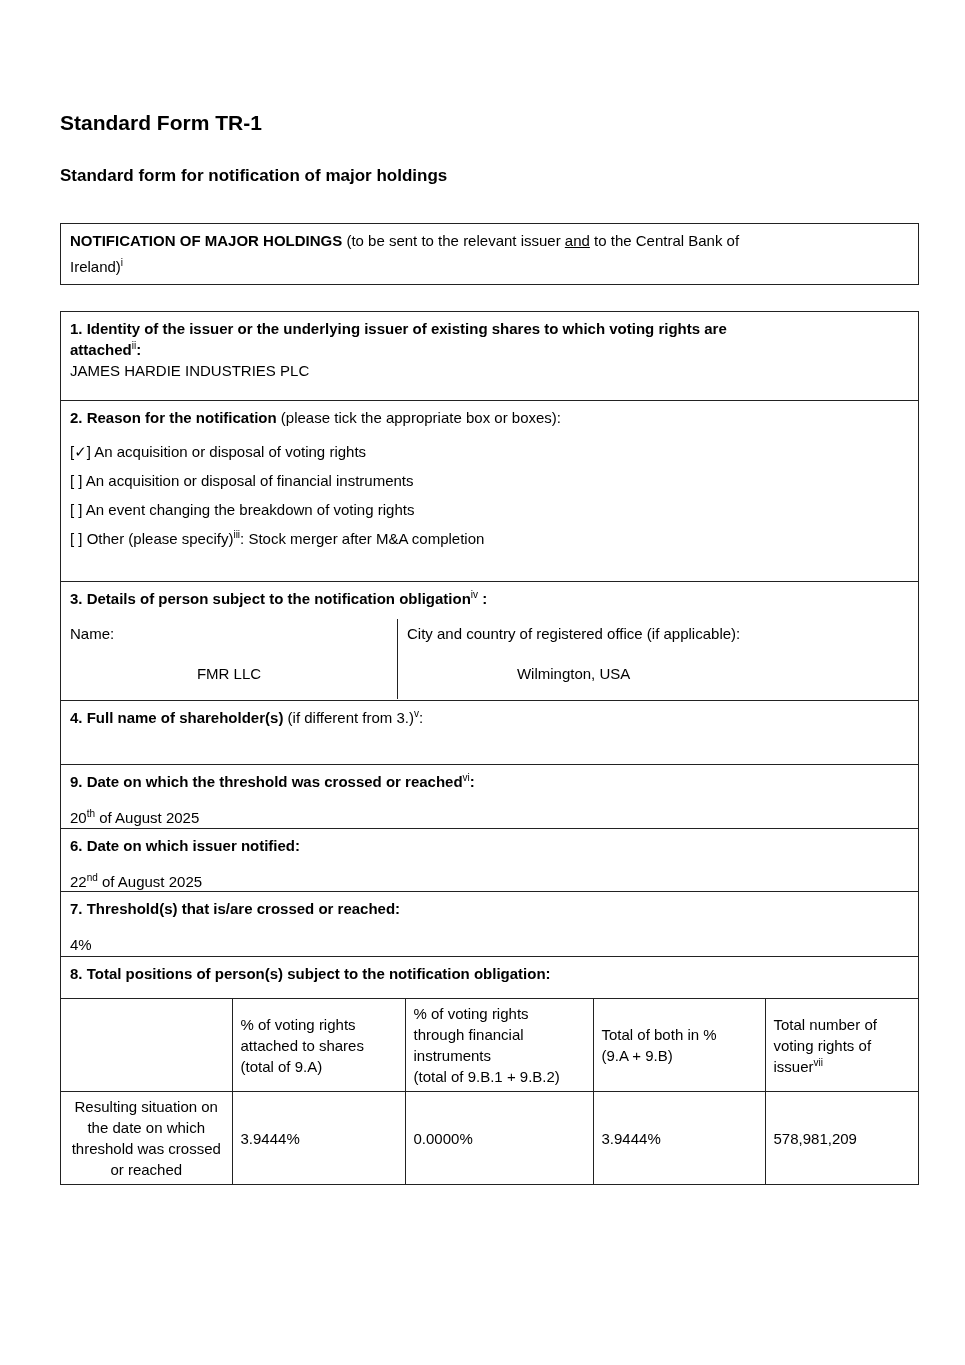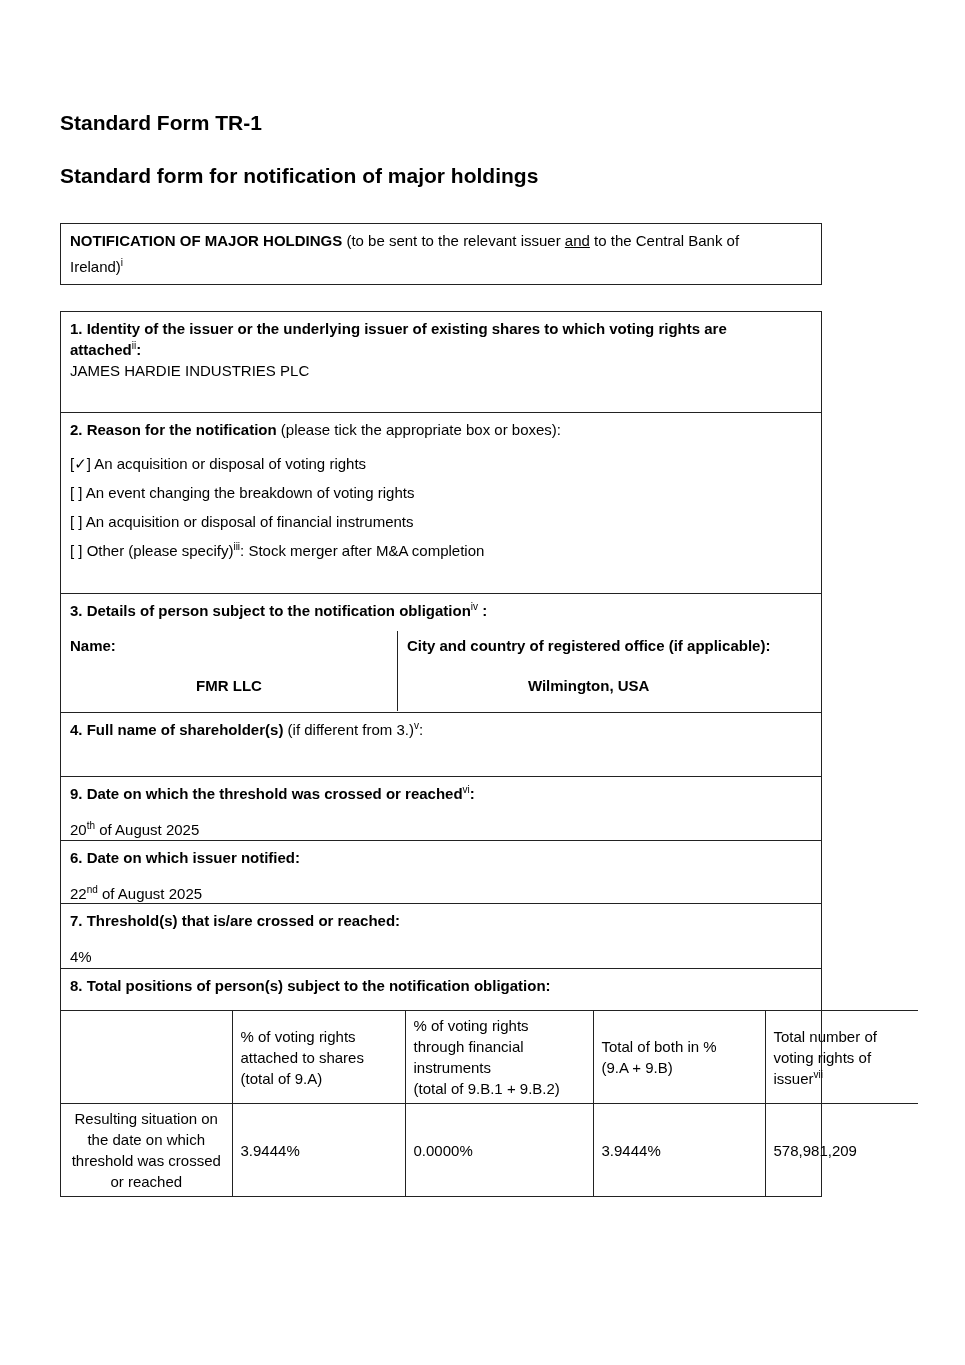--- a/index.html
+++ b/index.html
@@ -2,44 +2,44 @@
 <html><head>
 <meta charset="utf-8">
 <style>
   * { box-sizing: border-box; }
   html, body { margin: 0; padding: 0; }
   body {
     width: 965px; height: 1365px; background: #fff; color: #000;
     font-family: "Liberation Sans", sans-serif; font-size: 15px; line-height: 1.4;
     position: relative;
   }
-  .content { position: absolute; left: 60px; top: 0; width: 762px; }
+  .content { position: absolute; left: 60px; top: 0; width: 859px; }
   h1.title   { margin: 108px 0 0 0; font-size: 21px; line-height: 29px; }
-  h2.subtitle{ margin: 24px 0 4px 0;  font-size: 21px; line-height: 29px; }
+  h2.subtitle{ margin: 24px 0 4px 0;  font-size: 17px; line-height: 29px; }
 
   .notif-box { margin-top: 33px; border: 1px solid #222; height: 62px; padding: 4px 9px; }
   .notif-box p { margin: 0; line-height: 26px; }
 
   .form { margin-top: 26px; border: 1px solid #222; }
   .sec { padding: 6px 9px; }
   .sec + .sec { border-top: 1px solid #222; }
   .sec p { margin: 0; }
   b.h { font-weight: bold; }
   .preline { white-space: pre-line; }
   sup.fn { font-size: 10px; line-height: 0; vertical-align: super; }
 
   .sec1 { height: 88px; }
   .sec1 .value { }
-  .sec2 { height: 181px; margin-top: 12px; }
+  .sec2 { height: 181px; }
   .sec2 .option { margin-top: 8px; }
   .sec2 .option.first { margin-top: 13px; }
   .sec3 { height: 119px; padding: 0; }
   .sec3 .s3-head { padding: 6px 9px; height: 37px; }
   .s3-cols { display: flex; height: 80px; }
-  .s3-col { padding: 4px 9px; font-weight: bold; }
+  .s3-col { padding: 4px 9px; }
   .s3-col.left { width: 337px; border-right: 1px solid #222; flex: none; }
   .s3-col .cell-value { margin-top: 19px; text-align: center; }
   .sec4 { height: 64px; }
   .sec5 { height: 64px; }
   .sec6 { height: 63px; }
   .sec7 { height: 65px; }
   .sec8 { height: 42px; }
   .sec .gap-value { margin-top: 15px; }
 
   table.positions { width: 100%; border-collapse: collapse; table-layout: fixed; }
@@ -77,22 +77,22 @@
 
     <div class="sec sec1">
       <p><b class="h preline">1. Identity of the issuer or the underlying issuer of existing shares to which voting rights are
 attached</b><sup class="fn">ii</sup><b class="h">:</b></p>
       <p class="value">JAMES HARDIE INDUSTRIES PLC</p>
     </div>
 
     <div class="sec sec2">
       <p><b class="h">2. Reason for the notification</b><span> (please tick the appropriate box or boxes):</span></p>
       <p class="option first"><span>[✓]</span><span> An acquisition or disposal of voting rights</span></p>
+      <p class="option"><span>[ ]</span><span> An acquisition or disposal of financial instruments</span></p>
       <p class="option"><span>[ ]</span><span> An event changing the breakdown of voting rights</span></p>
-      <p class="option"><span>[ ]</span><span> An acquisition or disposal of financial instruments</span></p>
       <p class="option"><span>[ ]</span><span> Other (please specify)</span><sup class="fn">iii</sup><span>: Stock merger after M&amp;A completion</span></p>
     </div>
 
     <div class="sec sec3">
       <div class="s3-head">
         <p><b class="h">3. Details of person subject to the notification obligation</b><sup class="fn">iv</sup><b class="h"> :</b></p>
       </div>
       <div class="s3-cols">
         <div class="s3-col left">
           <p>Name:</p>

